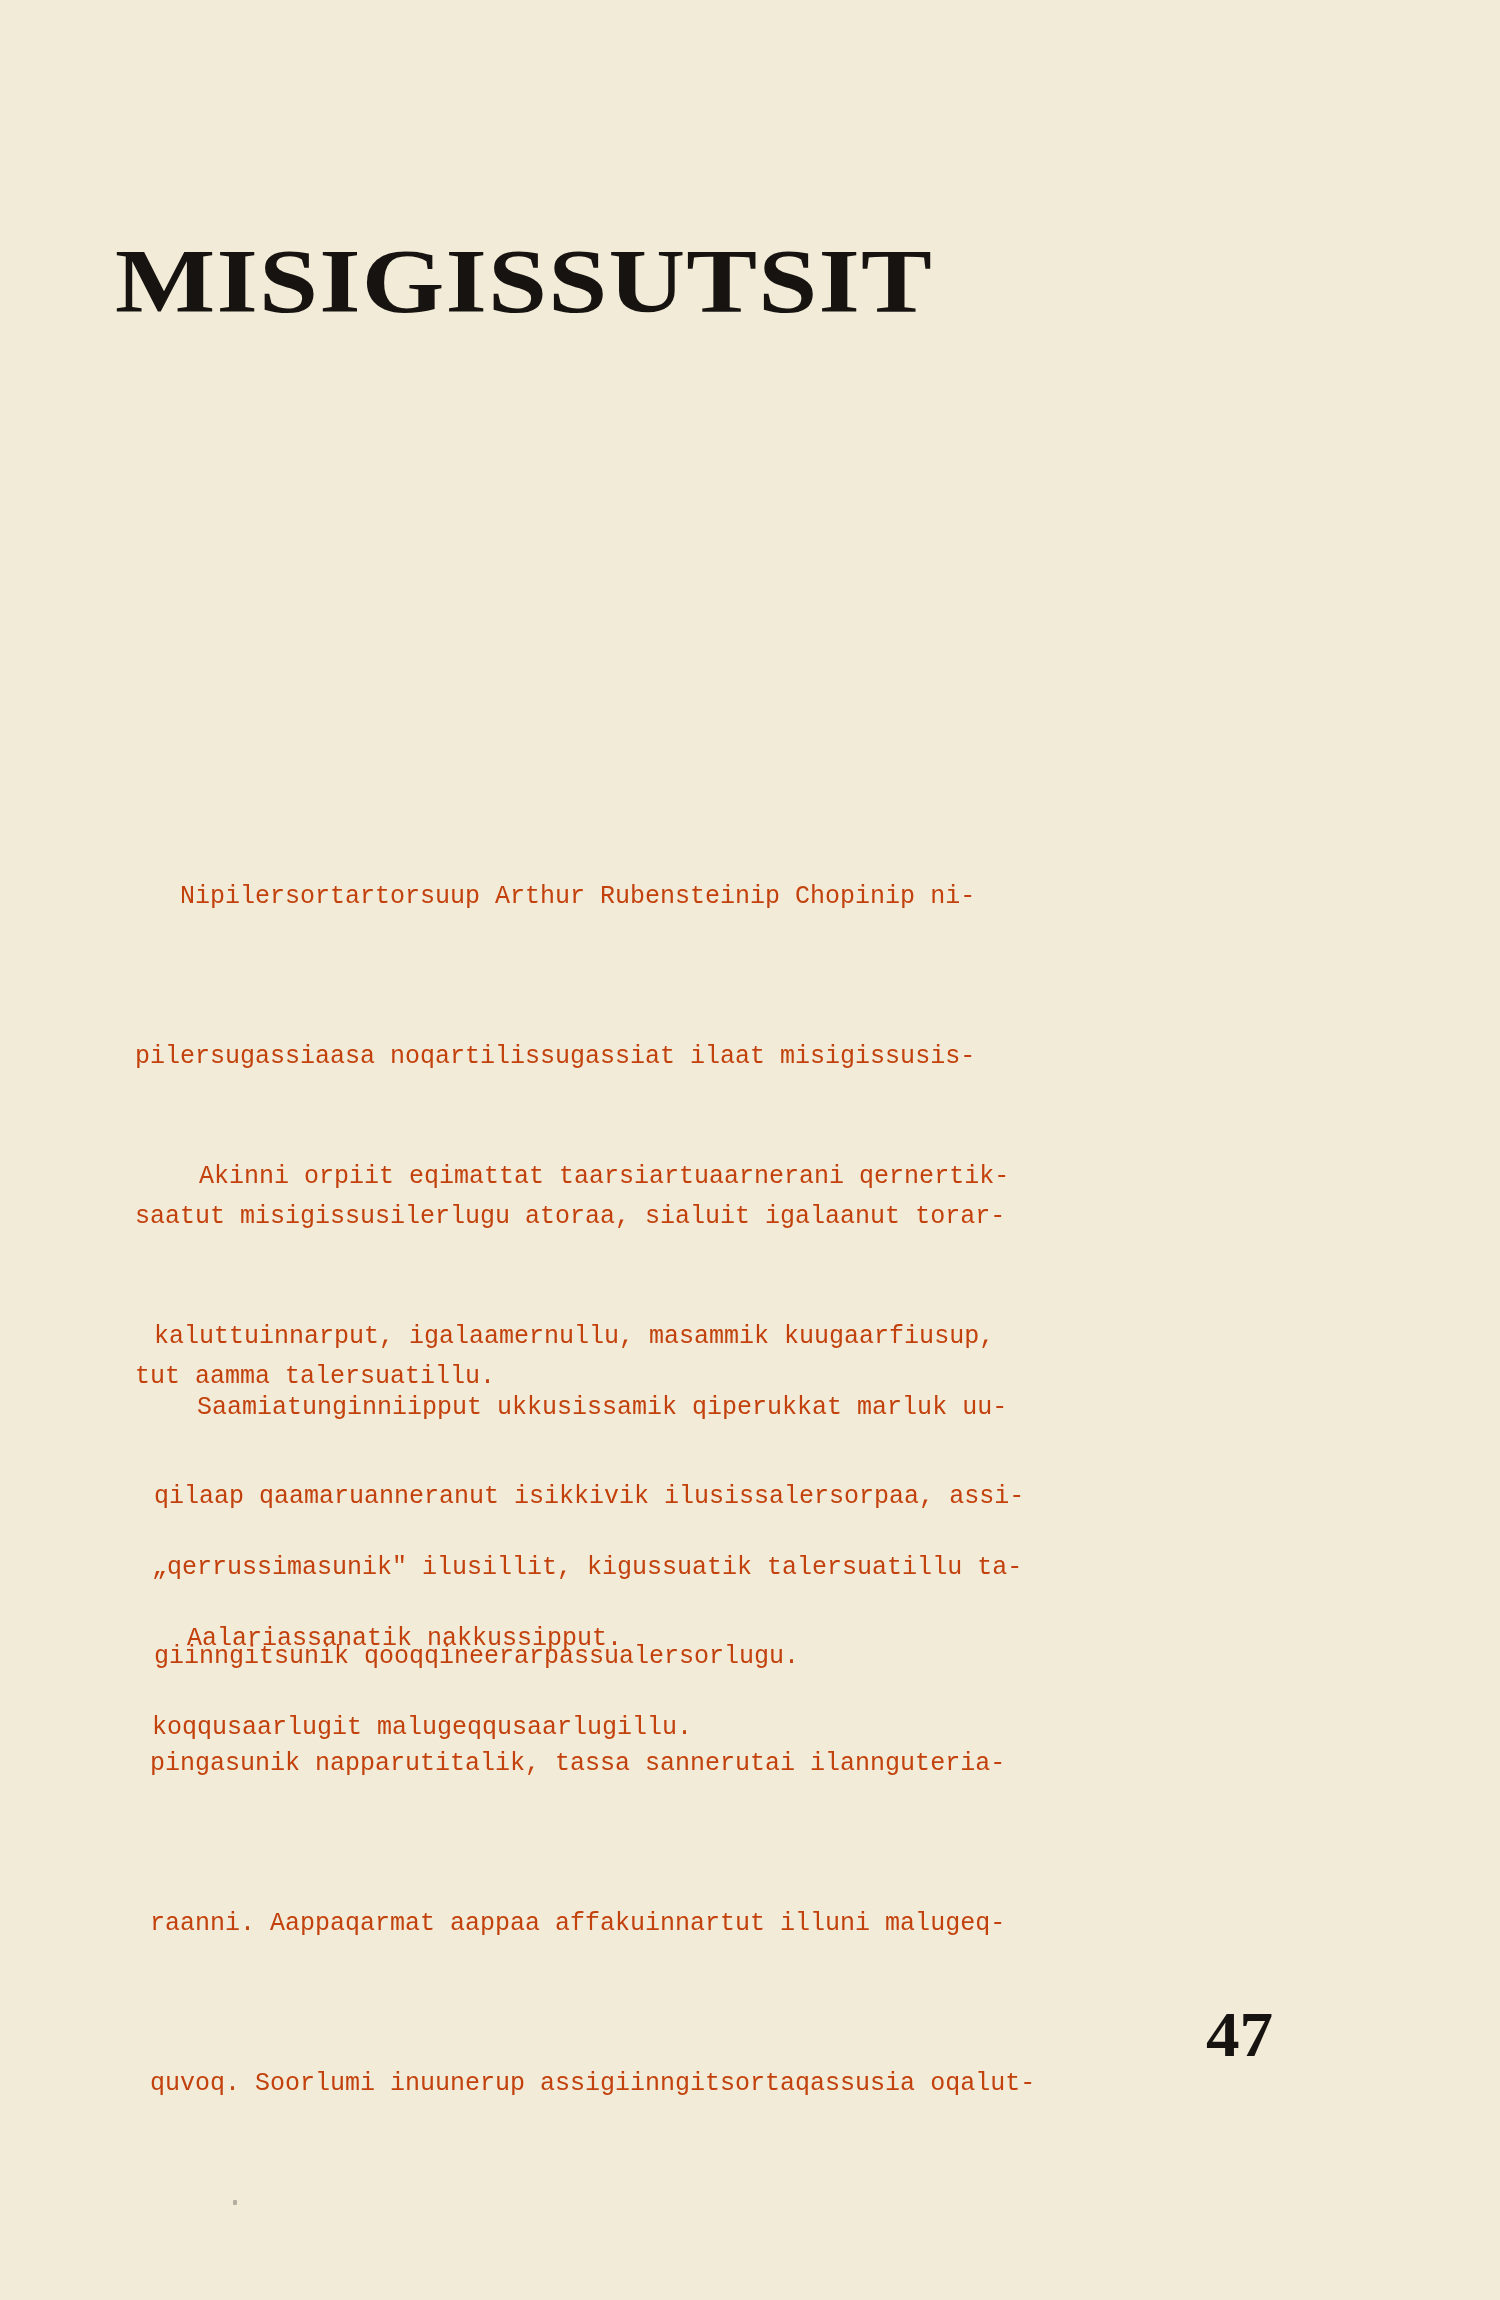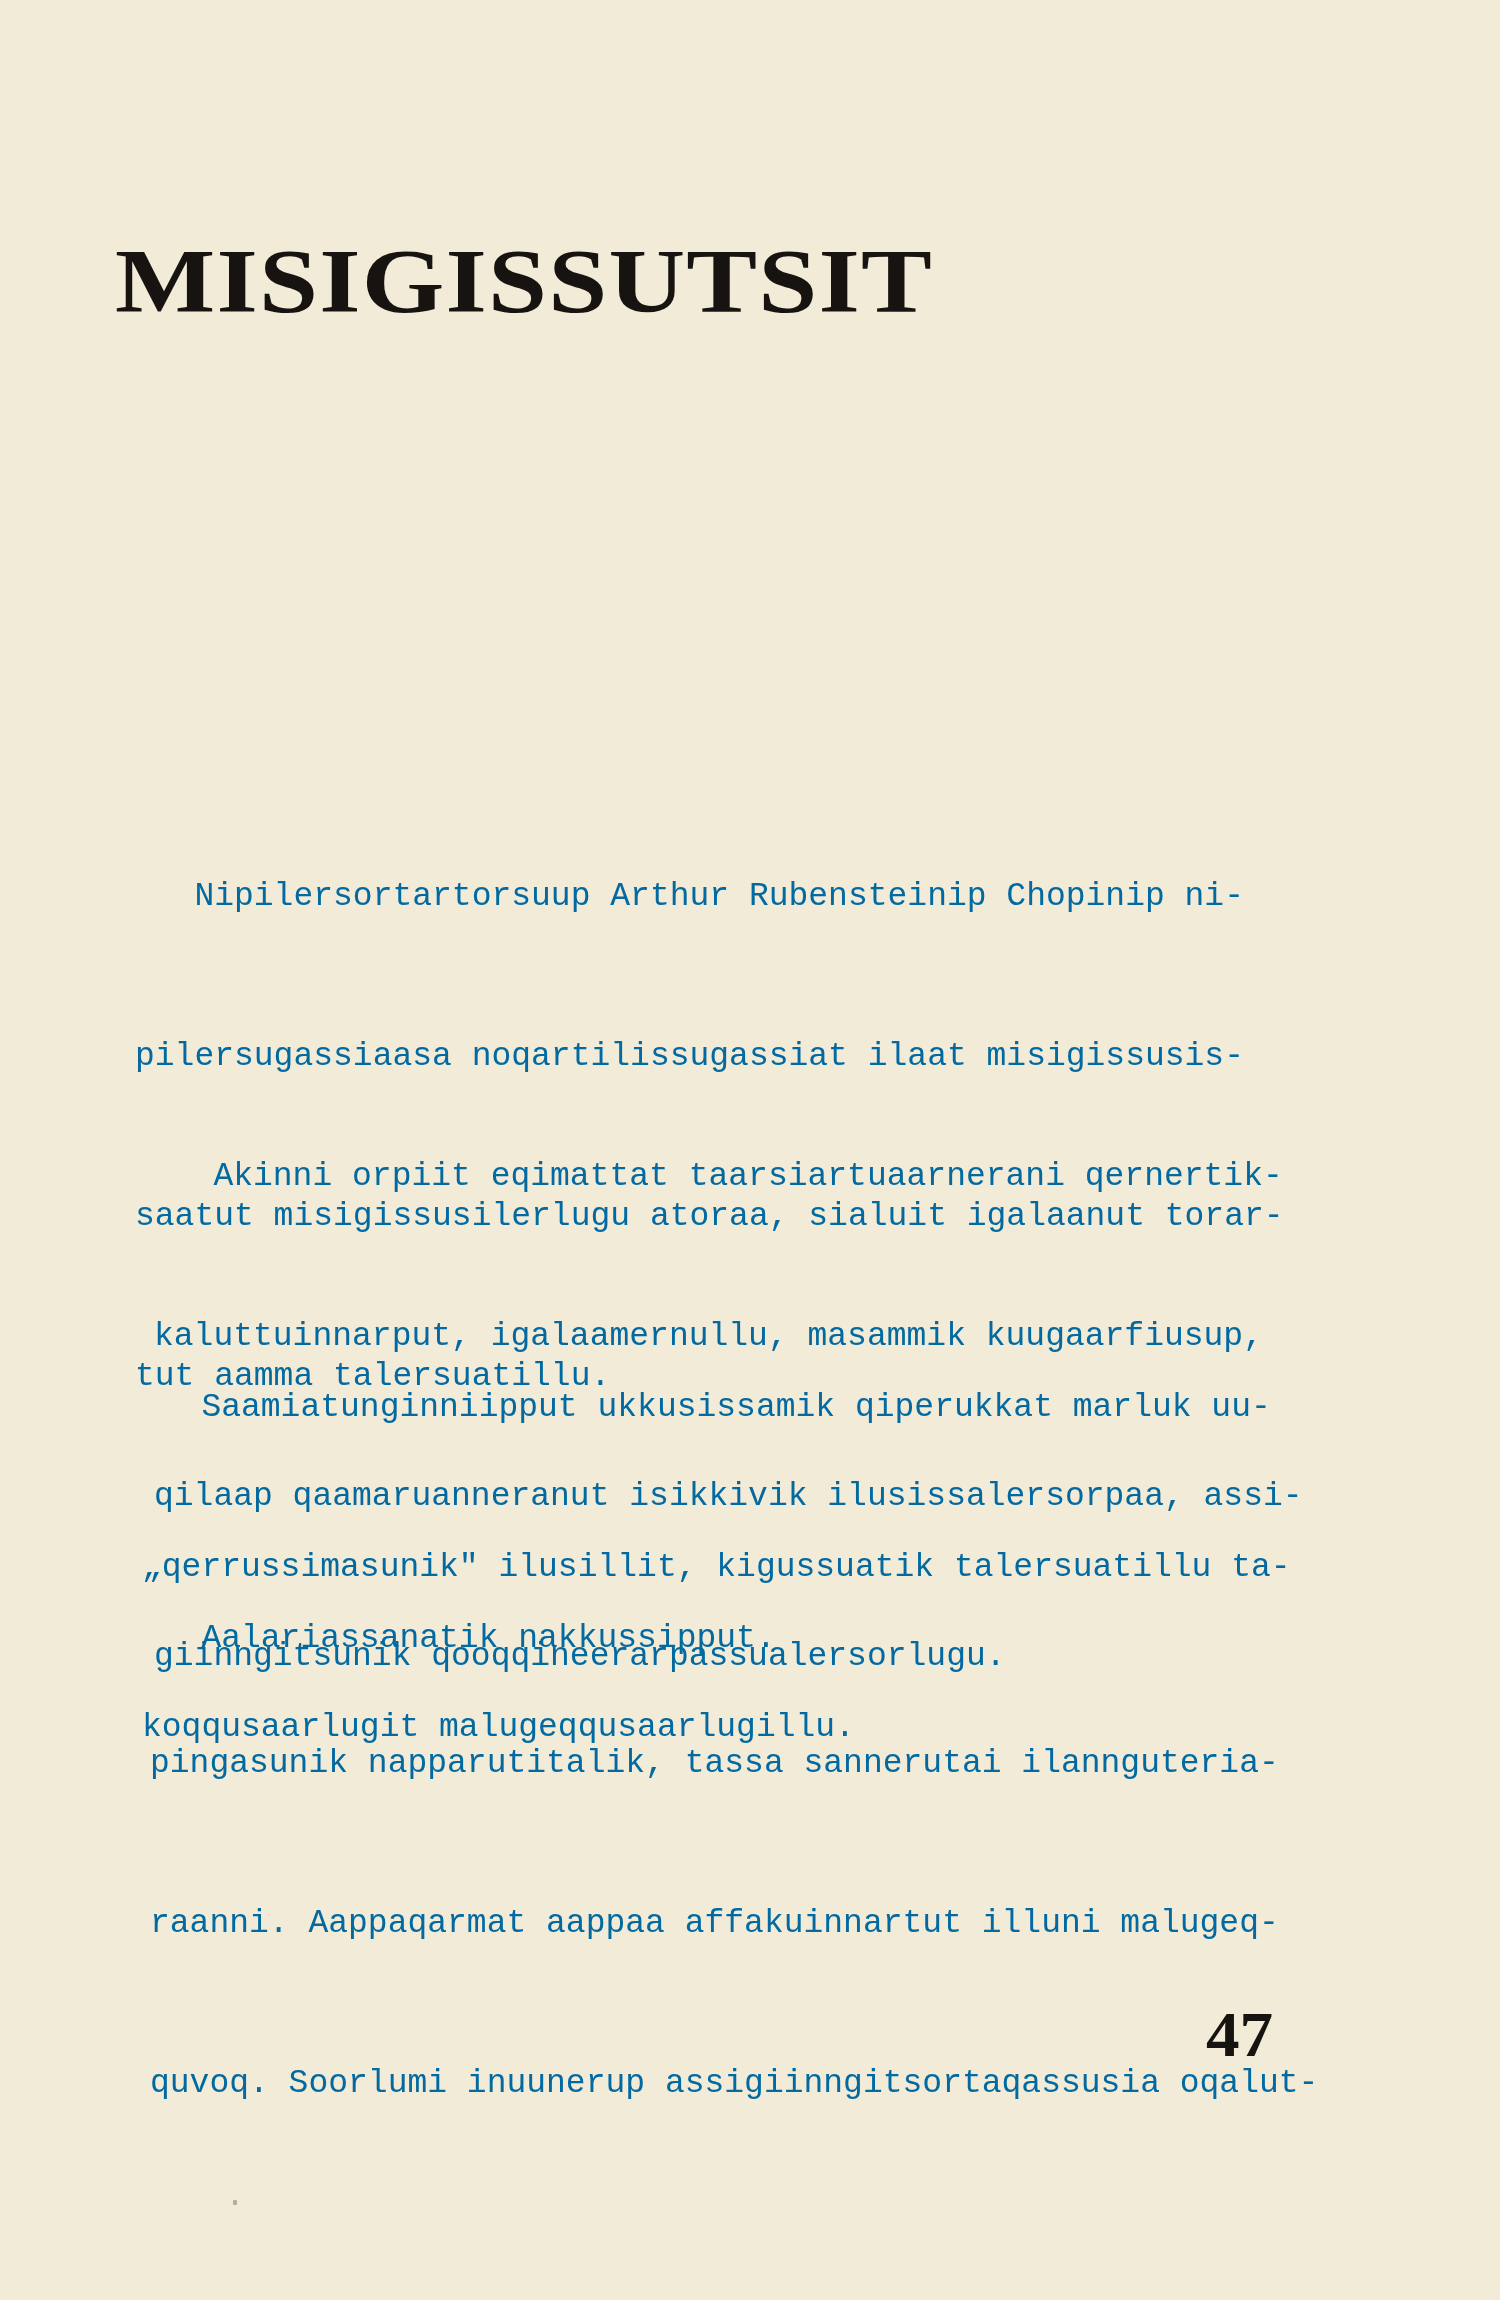--- a/index.html
+++ b/index.html
@@ -31,32 +31,32 @@
       line-height: 100px;
       letter-spacing: 1px;
       color: #171310;
       white-space: nowrap;
       transform-origin: left top;
       transform: scaleX(1.18);
     }
     .para {
       position: absolute;
       font-family: "Liberation Mono", "DejaVu Sans Mono", monospace;
-      font-size: 33px;
+      font-size: 25px;
       line-height: 53.4px;
-      color: #0369a1;
+      color: #c2410c;
       white-space: pre;
     }
     .line {
       display: block;
       height: 53.4px;
     }
     #para-1 { left: 135px; top: 763px; }
     #para-2 { left: 154px; top: 1043px; }
-    #para-3 { left: 142px; top: 1274px; }
+    #para-3 { left: 152px; top: 1274px; }
     #para-3b { left: 142px; top: 1505px; }
     #para-4 { left: 150px; top: 1630px; }
     .page-number {
       position: absolute;
       left: 1206px;
       top: 2000px;
       font-family: "Liberation Serif", "DejaVu Serif", serif;
       font-weight: bold;
       font-size: 64px;
       line-height: 70px;

